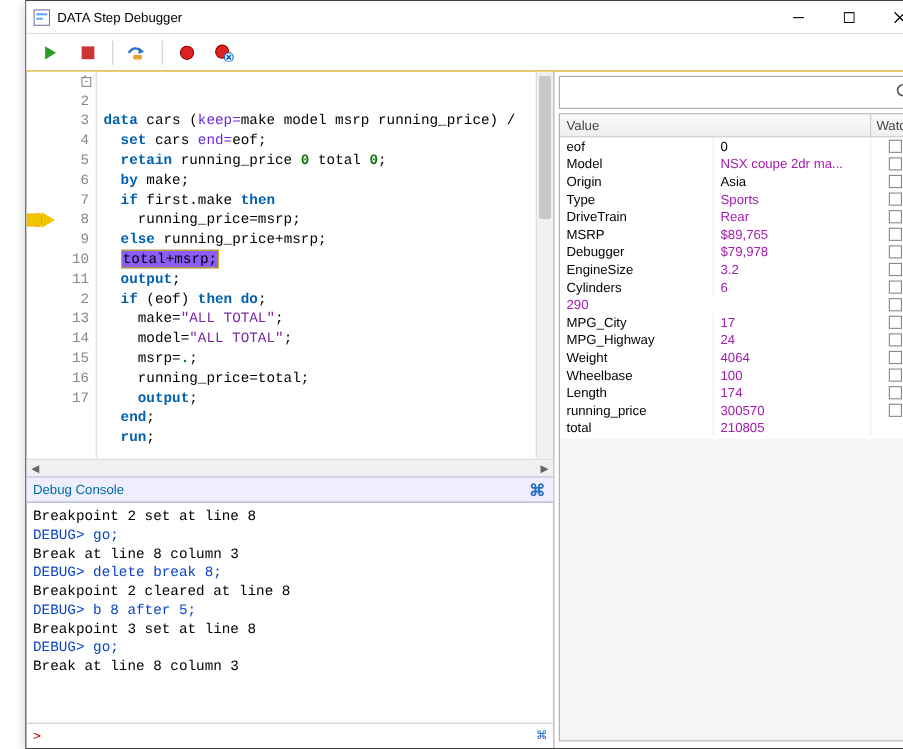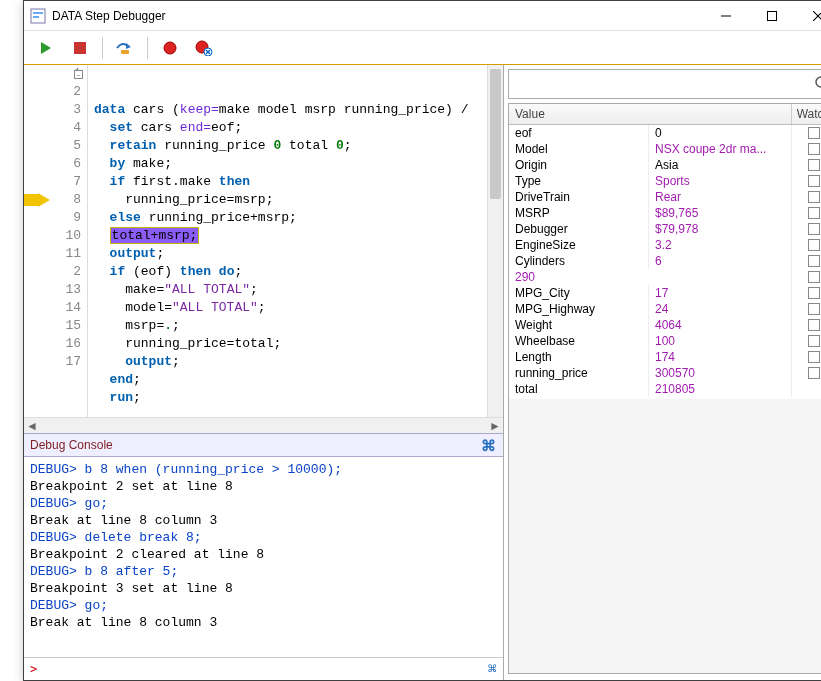--- a/index.html
+++ b/index.html
@@ -31,21 +31,21 @@
   .sb-v { position:absolute; right:0; top:0; bottom:0; width:16px; background:#f0f0f0; border-left:1px solid #ddd; }
   .sb-v .thumb { position:absolute; left:2px; right:2px; top:4px; height:130px; background:#c8c8c8; border-radius:2px; }
   .sb-h { height:16px; background:#f0f0f0; border-top:1px solid #ddd; display:flex; align-items:center; }
   .sb-h .arrow { width:16px; height:16px; display:flex; align-items:center; justify-content:center; color:#666; }
   
   .kw { color:#0060b0; font-weight:bold; }
   .kw2 { color:#6d28d9; }
   .nm { color:#0a7a0a; font-weight:bold; }
   .str { color:#7a28a5; }
   .console-title { height:24px; display:flex; align-items:center; padding:0 6px; background:#eef; border-top:1px solid #aac; border-bottom:1px solid #aac; }
-  .console-title .ct-label { flex:1; color:#7f1d1d; }
+  .console-title .ct-label { flex:1; color:#0369a1; }
   .console-title .ct-icon { width:16px; height:16px; color:#2a70c0; font-weight:bold; font-size:15px; }
   .console { flex:0 0 auto; height:200px; font-family: Consolas, "Courier New", monospace; font-size:13px; line-height:17px; padding:4px 6px; overflow:hidden; position:relative; }
   .cmdline { display:flex; align-items:center; border-top:1px solid #ccc; padding:2px 6px; font-family: Consolas, monospace; }
   .cmdline .prompt { color:#c00; margin-right:4px; }
   .cmdline .cmd-input { flex:1; border:none; outline:none; font:inherit; }
   .cmdline .cmd-icon { color:#2a70c0; font-size:15px; }
   .c-debug { color:#0a43c7; }
   .c-plain { color:#000; }
   
   .search-row { height:30px; display:flex; align-items:center; border:1px solid #aaa; margin:4px 6px 4px 4px; padding:0 4px; }
@@ -165,21 +165,20 @@
           <div style="flex:1"></div>
           <div class="arrow">►</div>
         </div>
       </div>
 
       <div class="console-title">
         <span class="ct-label">Debug Console</span>
         <span class="ct-icon">⌘</span>
       </div>
       <div class="console" id="console">
-          <div class="c-debug">DEBUG&gt; b 8 when (running_price &gt; 10000);</div>
           <div class="c-plain">Breakpoint 2 set at line 8</div>
           <div class="c-debug">DEBUG&gt; go;</div>
           <div class="c-plain">Break at line 8 column 3</div>
           <div class="c-debug">DEBUG&gt; delete break 8;</div>
           <div class="c-plain">Breakpoint 2 cleared at line 8</div>
           <div class="c-debug">DEBUG&gt; b 8 after 5;</div>
           <div class="c-plain">Breakpoint 3 set at line 8</div>
           <div class="c-debug">DEBUG&gt; go;</div>
           <div class="c-plain">Break at line 8 column 3</div>
         </div>

